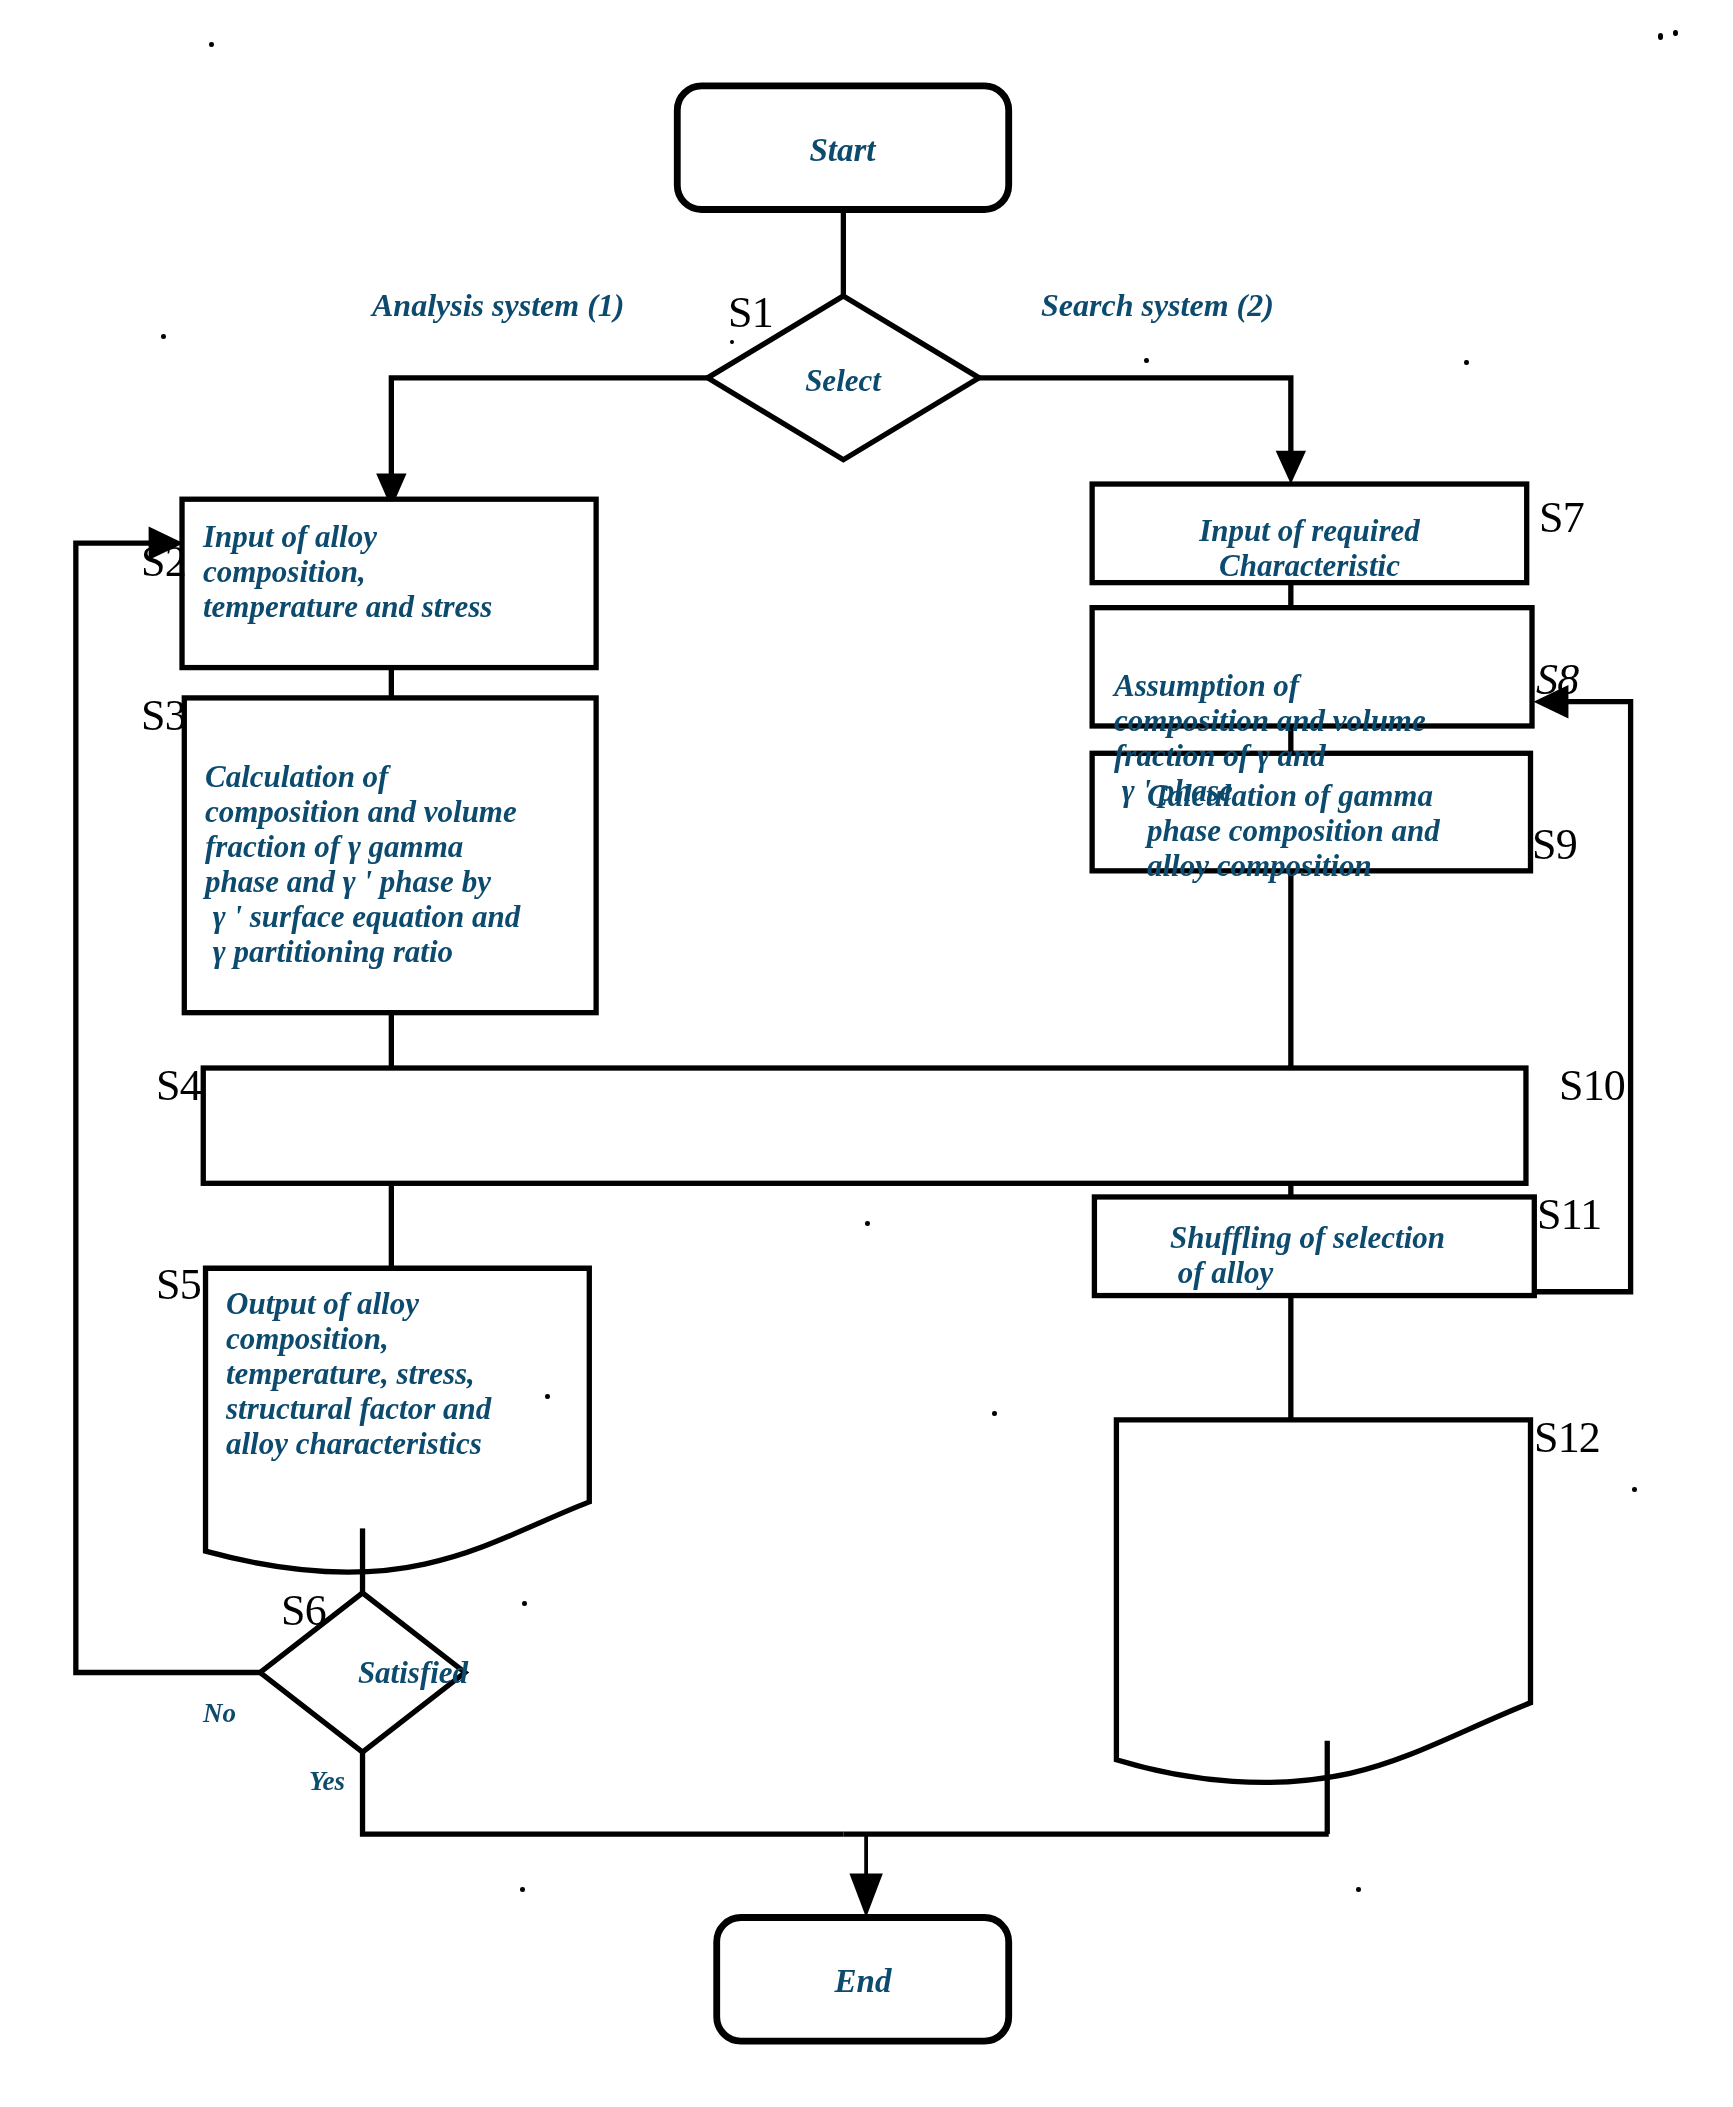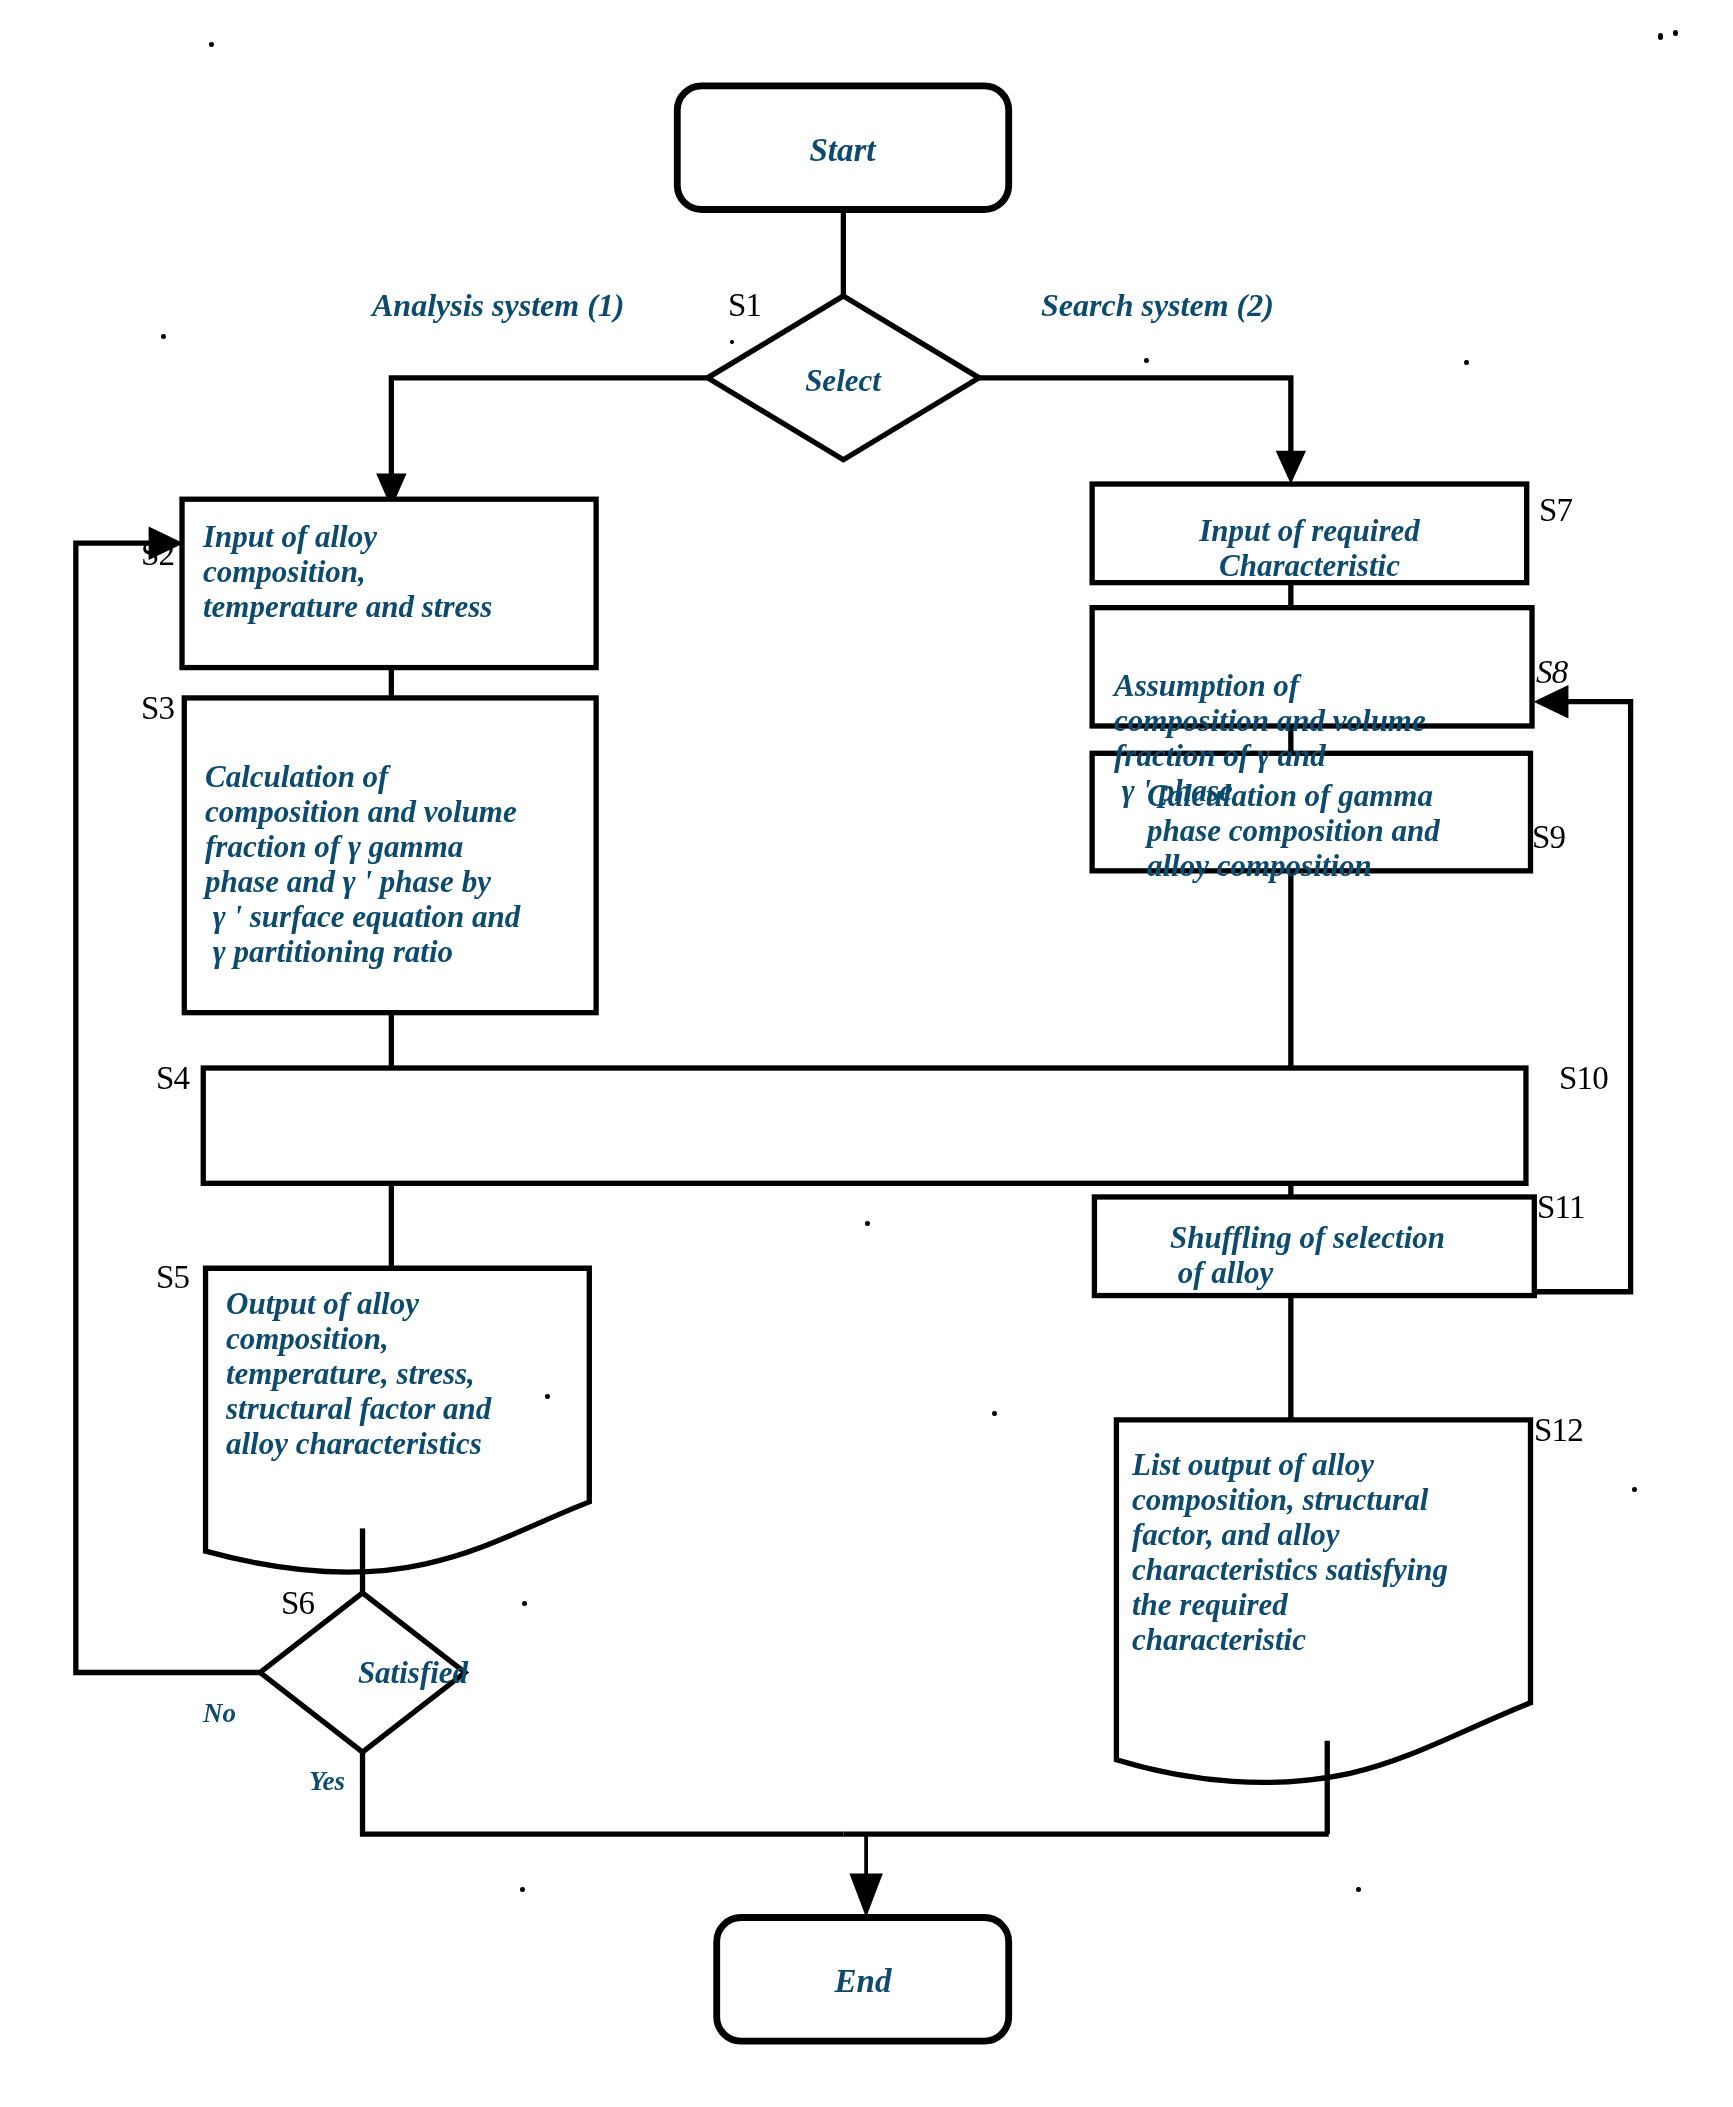--- a/index.html
+++ b/index.html
@@ -64,21 +64,21 @@
     color: #0c4a6e;
     white-space: pre-wrap;
     line-height: 1.13;
     font-style: italic;
   }
   .step-tag {
     position: absolute;
     font-family: "Liberation Serif", "DejaVu Serif", serif;
     font-weight: normal;
     color: #000000;
-    font-size: 33px;
+    font-size: 44px;
     letter-spacing: -0.8px;
   }
   .box-text {
     font-size: 31px;
   }
   .term-text {
     font-size: 33px;
     text-align: center;
   }
   .center {
@@ -221,26 +221,20 @@
   <div class="step-tag" style="left:1532px; top:819px;">S9</div>
   <div class="lbl box-text" style="left:1147px; top:778px; width:387px;">Calculation of gamma
 phase composition and
 alloy composition</div>
 
   <div class="step-tag" style="left:1537px; top:1189px;">S11</div>
   <div class="lbl box-text" style="left:1170px; top:1220px; width:364px;">Shuffling of selection
  of alloy</div>
 
   <div class="step-tag" style="left:1534px; top:1412px;">S12</div>
-  <div class="lbl box-text" style="left:1132px; top:1447px; width:402px;">List output of alloy
-composition, structural
-factor, and alloy
-characteristics satisfying
-the required
-characteristic</div>
 
   <div class="lbl term-text" style="left:717px; top:1963px; width:292px;">End</div>
 
   <div class="speck" style="left:1658px; top:33px; width:5.3px; height:6.8px;"></div>
   <div class="speck" style="left:1673px; top:30px; width:4.6px; height:6px;"></div>
   <div class="speck" style="left:209px; top:42px; width:4.6px; height:4.6px;"></div>
   <div class="speck" style="left:161px; top:334px; width:4.6px; height:4.6px;"></div>
   <div class="speck" style="left:730px; top:340px; width:3.8px; height:3.8px;"></div>
   <div class="speck" style="left:1144px; top:358px; width:4.6px; height:4.6px;"></div>
   <div class="speck" style="left:1464px; top:360px; width:4.6px; height:4.6px;"></div>

